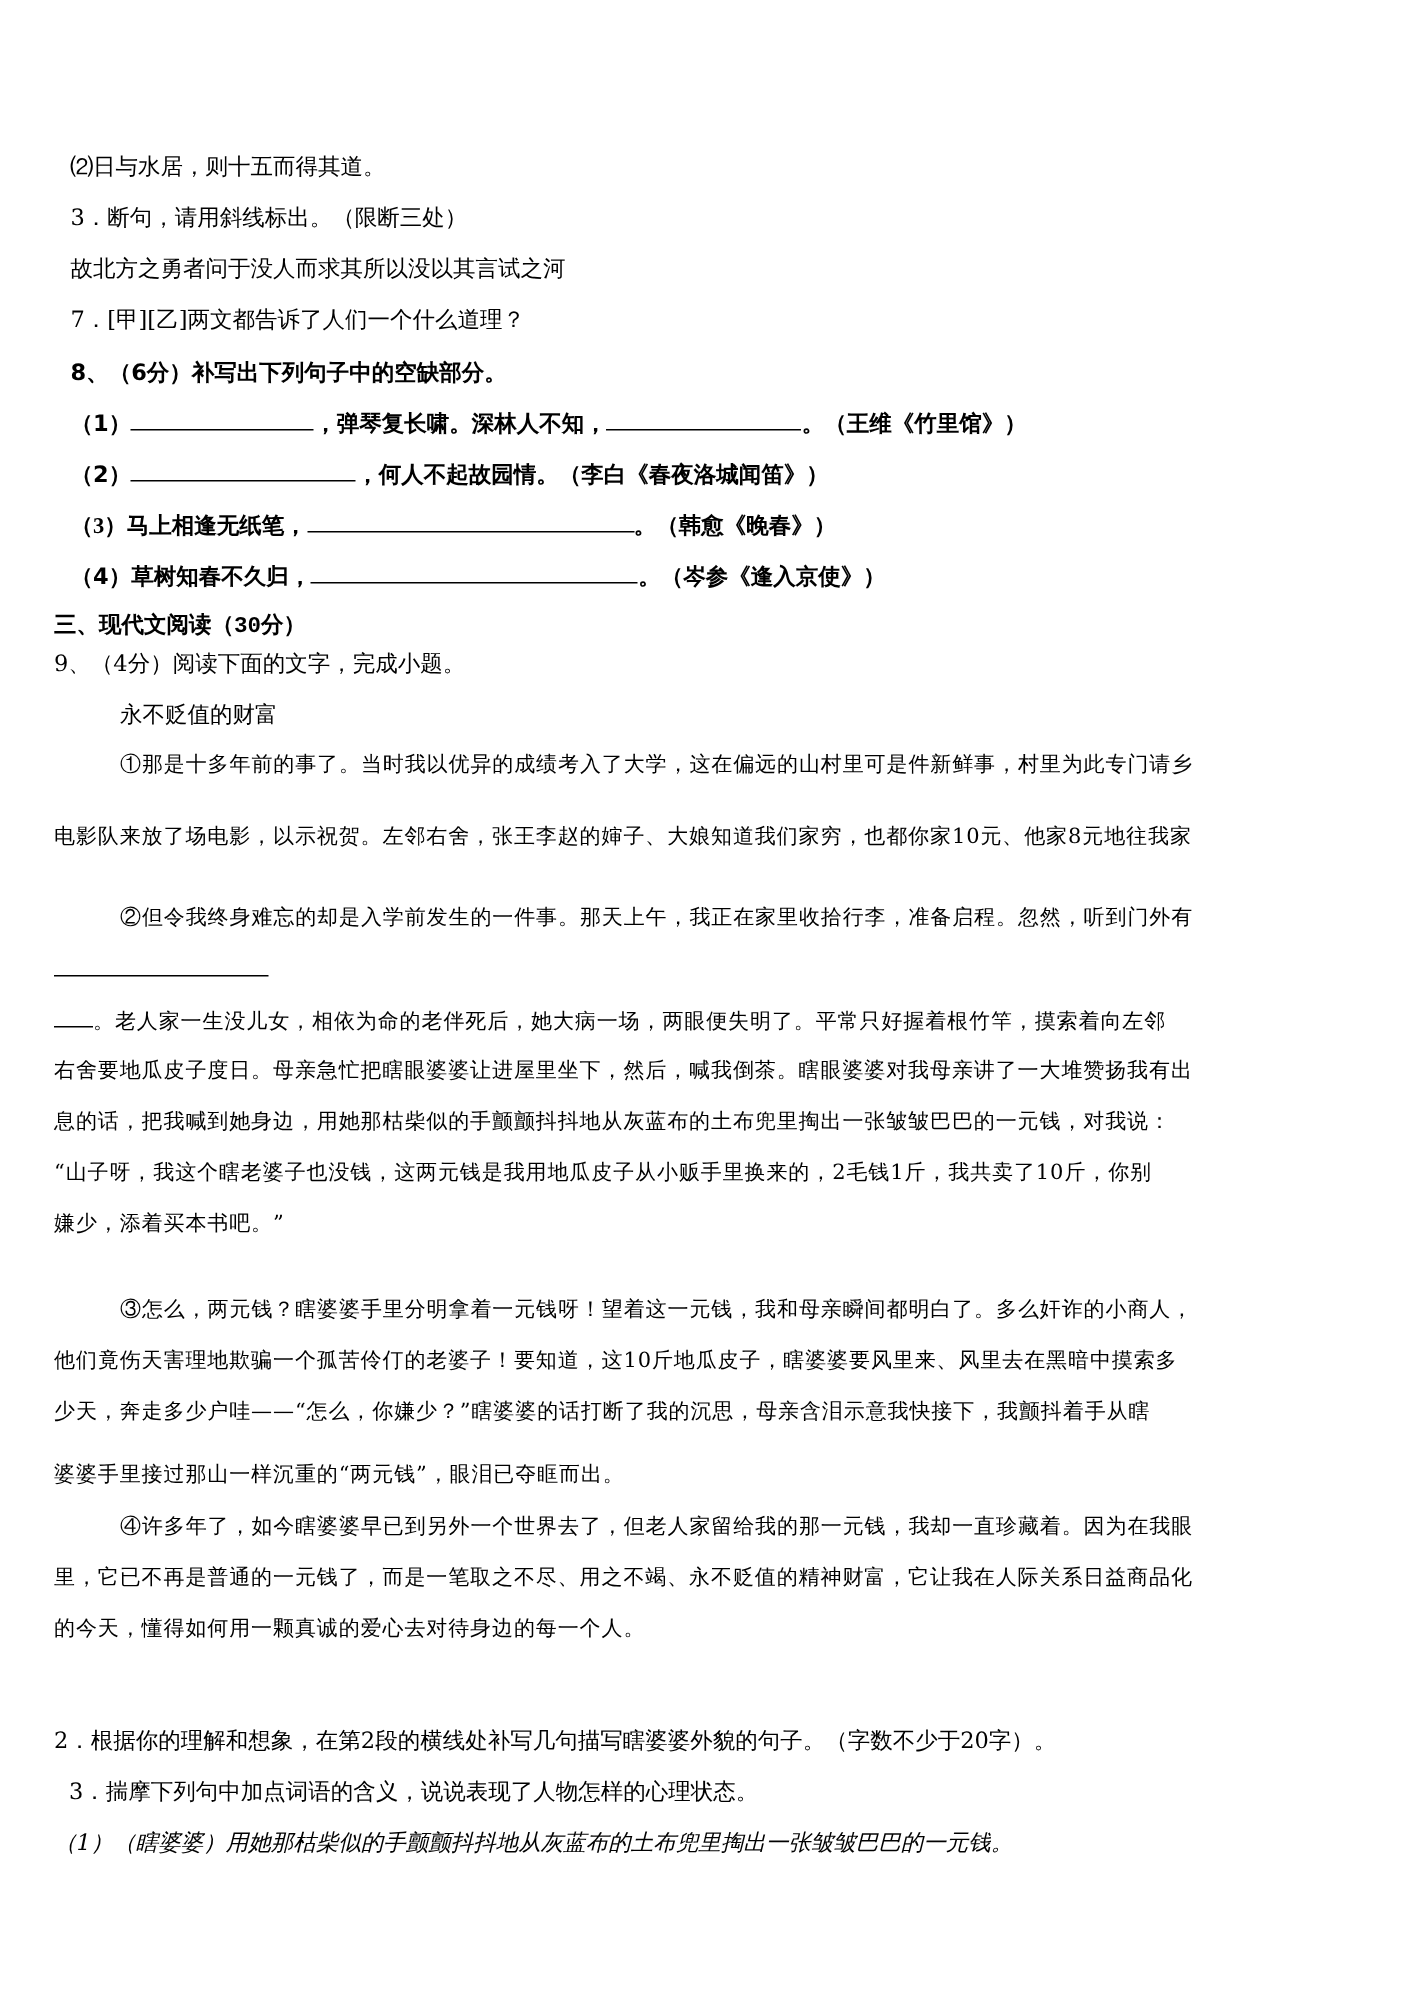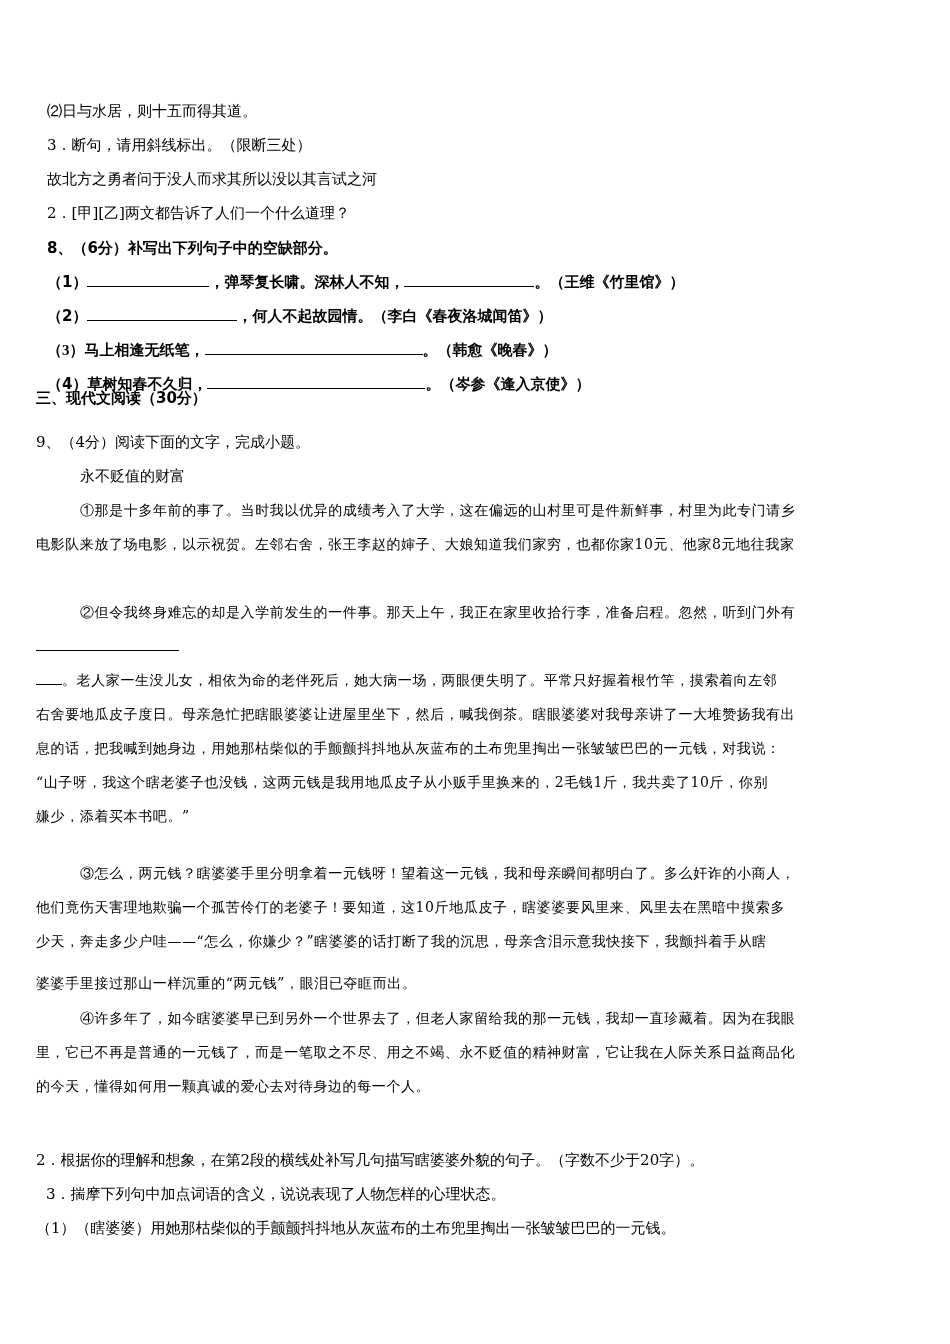--- a/index.html
+++ b/index.html
@@ -12,55 +12,55 @@
   .blank { display: inline-block; border-bottom: 1px solid #000; height: 14px; vertical-align: baseline; }
 </style>
 </head>
 <body>
 
 <div class="page">
 
   <div class="line" style="top:101px;">⑵日与水居，则十五而得其道。</div>
   <div class="line" style="top:135px;">3．断句，请用斜线标出。（限断三处）</div>
   <div class="line" style="top:169px;">故北方之勇者问于没人而求其所以没以其言试之河</div>
-  <div class="line" style="top:203px;">2．[甲][乙]两文都告诉了人们一个什么道理？</div>
+  <div class="line" style="top:203px;">7．[甲][乙]两文都告诉了人们一个什么道理？</div>
 
   <div class="line bold" style="top:238px;">8、（6分）补写出下列句子中的空缺部分。</div>
 
   <div class="line bold" style="top:272px;">
     <span>（1）</span><span class="blank" style="width:122px;"></span><span>，弹琴复长啸。深林人不知，</span><span class="blank" style="width:130px;"></span><span>。（王维《竹里馆》）</span>
   </div>
   <div class="line bold" style="top:306px;">
     <span>（2）</span><span class="blank" style="width:150px;"></span><span>，何人不起故园情。（李白《春夜洛城闻笛》）</span>
   </div>
   <div class="line bold" style="top:340px;font-family:Liberation Serif, serif;">
     <span>（3）马上相逢无纸笔，</span><span class="blank" style="width:218px;"></span><span>。（韩愈《晚春》）</span>
   </div>
   <div class="line bold" style="top:374px;">
     <span>（4）草树知春不久归，</span><span class="blank" style="width:218px;"></span><span>。（岑参《逢入京使》）</span>
   </div>
 
-  <div class="line bold" style="top:388px;left:36px;">三、现代文阅读（30分）</div>
+  <div class="line bold" style="top:408px;left:36px;font-family:Liberation Mono, monospace;">三、现代文阅读（30分）</div>
   <div class="line" style="top:432px;left:36px;">9、（4分）阅读下面的文字，完成小题。</div>
   <div class="line indent" style="top:466px;">永不贬值的财富</div>
 
   <div class="line body-line indent" style="top:500px;">①那是十多年前的事了。当时我以优异的成绩考入了大学，这在偏远的山村里可是件新鲜事，村里为此专门请乡</div>
-  <div class="line body-line" style="top:534px;left:36px;text-align:right;">电影队来放了场电影，以示祝贺。左邻右舍，张王李赵的婶子、大娘知道我们家穷，也都你家10元、他家8元地往我家</div>
+  <div class="line body-line" style="top:548px;left:36px;text-align:right;">电影队来放了场电影，以示祝贺。左邻右舍，张王李赵的婶子、大娘知道我们家穷，也都你家10元、他家8元地往我家</div>
   <div class="line body-line indent" style="top:602px;">②但令我终身难忘的却是入学前发生的一件事。那天上午，我正在家里收拾行李，准备启程。忽然，听到门外有</div>
   <div class="line body-line" style="top:636px;left:36px;"><span class="blank" style="width:143px;"></span></div>
   <div class="line body-line" style="top:670px;left:36px;"><span class="blank" style="width:26px;"></span><span>。老人家一生没儿女，相依为命的老伴死后，她大病一场，两眼便失明了。平常只好握着根竹竿，摸索着向左邻</span></div>
   <div class="line body-line" style="top:704px;left:36px;">右舍要地瓜皮子度日。母亲急忙把瞎眼婆婆让进屋里坐下，然后，喊我倒茶。瞎眼婆婆对我母亲讲了一大堆赞扬我有出</div>
   <div class="line body-line" style="top:738px;left:36px;">息的话，把我喊到她身边，用她那枯柴似的手颤颤抖抖地从灰蓝布的土布兜里掏出一张皱皱巴巴的一元钱，对我说：</div>
   <div class="line body-line" style="top:772px;left:36px;">“山子呀，我这个瞎老婆子也没钱，这两元钱是我用地瓜皮子从小贩手里换来的，2毛钱1斤，我共卖了10斤，你别</div>
   <div class="line body-line" style="top:806px;left:36px;">嫌少，添着买本书吧。”</div>
   <div class="line body-line indent" style="top:863px;">③怎么，两元钱？瞎婆婆手里分明拿着一元钱呀！望着这一元钱，我和母亲瞬间都明白了。多么奸诈的小商人，</div>
   <div class="line body-line" style="top:897px;left:36px;">他们竟伤天害理地欺骗一个孤苦伶仃的老婆子！要知道，这10斤地瓜皮子，瞎婆婆要风里来、风里去在黑暗中摸索多</div>
   <div class="line body-line" style="top:931px;left:36px;">少天，奔走多少户哇——“怎么，你嫌少？”瞎婆婆的话打断了我的沉思，母亲含泪示意我快接下，我颤抖着手从瞎</div>
   <div class="line body-line" style="top:973px;left:36px;">婆婆手里接过那山一样沉重的“两元钱”，眼泪已夺眶而出。</div>
   <div class="line body-line indent" style="top:1008px;">④许多年了，如今瞎婆婆早已到另外一个世界去了，但老人家留给我的那一元钱，我却一直珍藏着。因为在我眼</div>
   <div class="line body-line" style="top:1042px;left:36px;">里，它已不再是普通的一元钱了，而是一笔取之不尽、用之不竭、永不贬值的精神财富，它让我在人际关系日益商品化</div>
   <div class="line body-line" style="top:1076px;left:36px;">的今天，懂得如何用一颗真诚的爱心去对待身边的每一个人。</div>
 
   <div class="line" style="top:1150px;left:36px;">2．根据你的理解和想象，在第2段的横线处补写几句描写瞎婆婆外貌的句子。（字数不少于20字）。</div>
   <div class="line" style="top:1184px;left:46px;text-align:right;">3．揣摩下列句中加点词语的含义，说说表现了人物怎样的心理状态。</div>
-  <div class="line" style="top:1218px;left:36px;">（1）（瞎婆婆）用她那枯柴似的手颤颤抖抖地从灰蓝布的土布兜里掏出一张皱皱巴巴的一元钱。</div>
+  <div class="line" style="top:1218px;left:36px;font-style:italic;">（1）（瞎婆婆）用她那枯柴似的手颤颤抖抖地从灰蓝布的土布兜里掏出一张皱皱巴巴的一元钱。</div>
 
 </div>
 
 </body></html>

